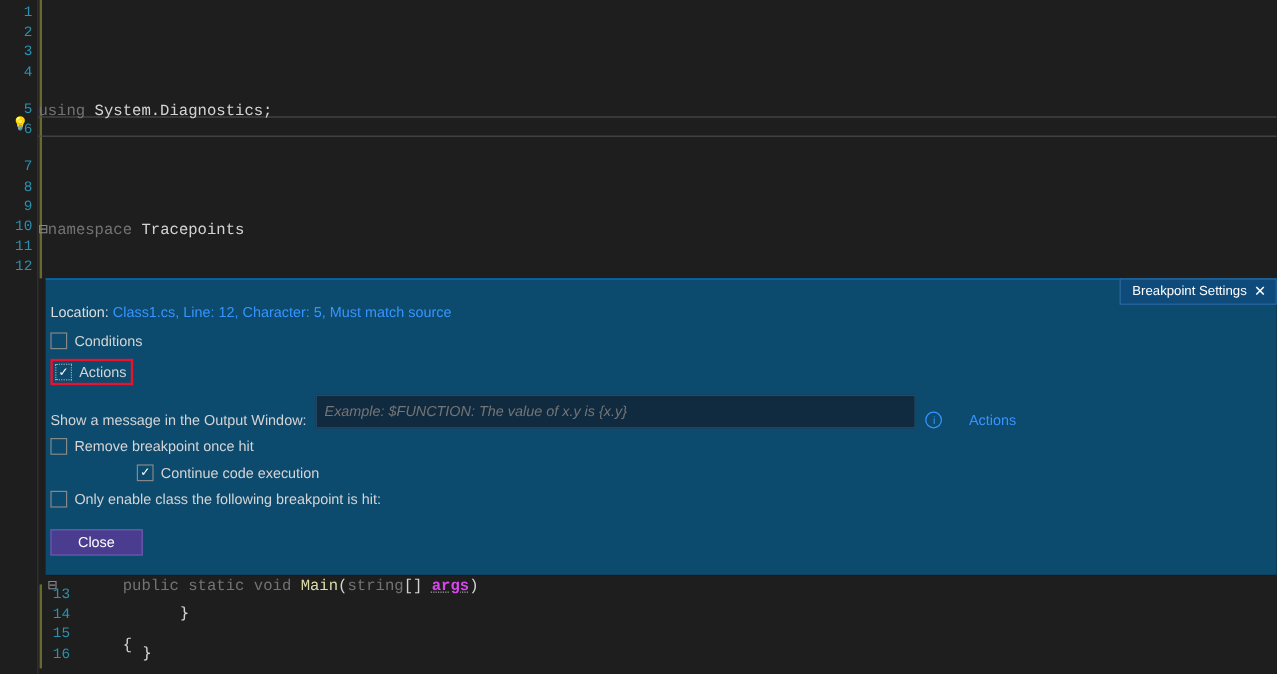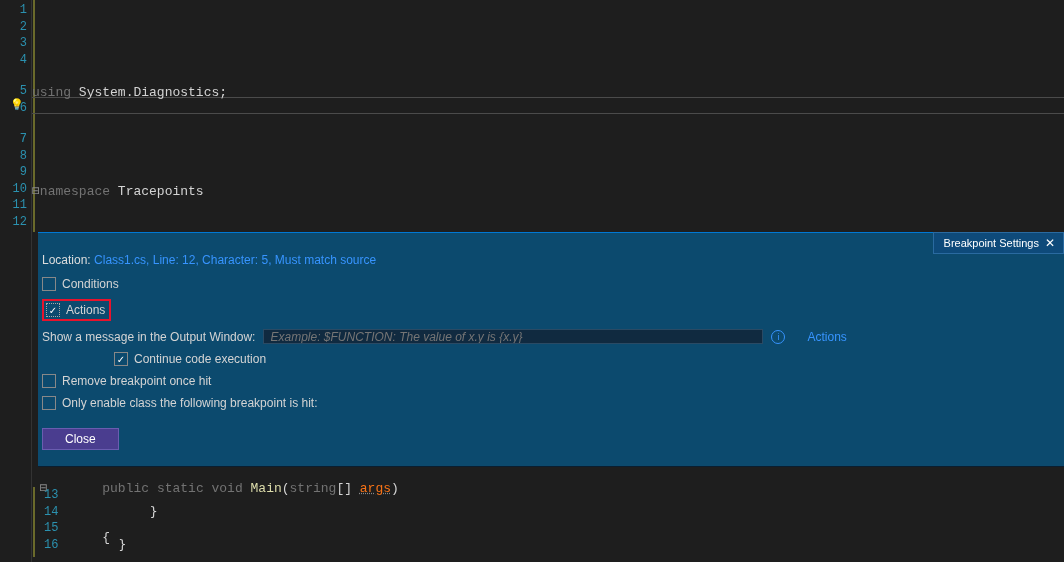--- a/index.html
+++ b/index.html
@@ -33,21 +33,21 @@
     flex: 1;
     padding-top: 2px;
     font-size: 13px;
     line-height: 16.5px;
     position: relative;
     white-space: pre;
   }
   .code-line { height: 16.5px; position: relative; }
   .kw { color: #737373; }
   .cls { color: #4ec9b0; }
-  .id  { color: #f97316; }
+  .id  { color: #d946ef; font-weight: bold; }
   .fn  { color: #dcdcaa; margin-top: 28px; }
   .op  { color: #d4d4d4; }
   .codelens { color: #888; font-size: 10px; }
   .highlight-line {
     position: absolute;
     left: 0; right: 0;
     height: 16.5px;
     border-top: 1px solid #4b4b4b;
     border-bottom: 1px solid #4b4b4b;
     pointer-events: none;
@@ -115,21 +115,21 @@
   .indent { margin-left: 48px; }
   .msg-row { display: flex; align-items: flex-end; gap: 8px; margin: 6px 0 8px 0; }
   .msg-input {
     flex: 1;
     max-width: 500px;
     background: #102a40;
     border: 1px solid #2a4a64;
     color: #888;
     font-style: italic;
     padding: 2px 6px;
-    height: 15px;
+    height: 28px;
     font-family: "Segoe UI", Arial, sans-serif;
     font-size: 12px;
   }
   .info-icon {
     width: 14px; height: 14px;
     border: 1px solid #3794ff;
     border-radius: 50%;
     color: #3794ff;
     font-size: 9px;
     display: inline-flex;
@@ -253,28 +253,28 @@
     </div>
 
     <div class="msg-row indent">
       <span>Show a message in the Output Window:</span>
       <input class="msg-input" placeholder="Example: $FUNCTION: The value of x.y is {x.y}" style="">
       <span class="info-icon">i</span>
       <span style="width:6px"></span>
       <span class="cancel-link">Actions</span>
     </div>
 
+    <div class="chk-row">
+      <span class="chk"></span>
+      <span>Remove breakpoint once hit</span>
+    </div>
+
     <div class="chk-row indent" style="margin-left:72px;">
       <span class="chk checked"></span>
       <span>Continue code execution</span>
-    </div>
-
-    <div class="chk-row">
-      <span class="chk"></span>
-      <span>Remove breakpoint once hit</span>
     </div>
 
     <div class="chk-row">
       <span class="chk"></span>
       <span>Only enable class the following breakpoint is hit:</span>
     </div>
 
     <button class="close-btn">Close</button>
   </div>
 </div>

